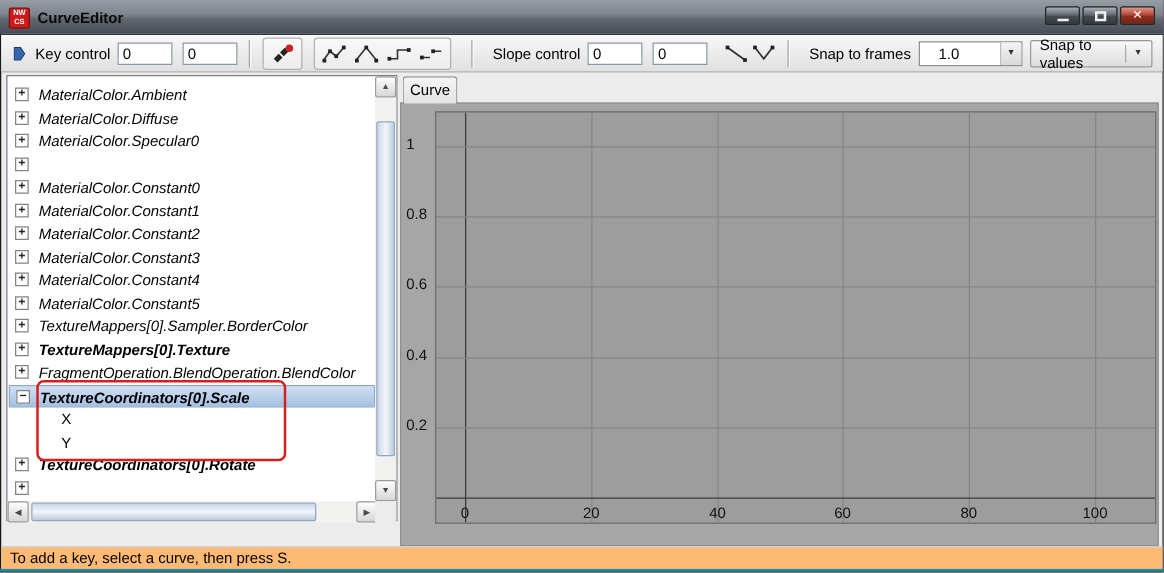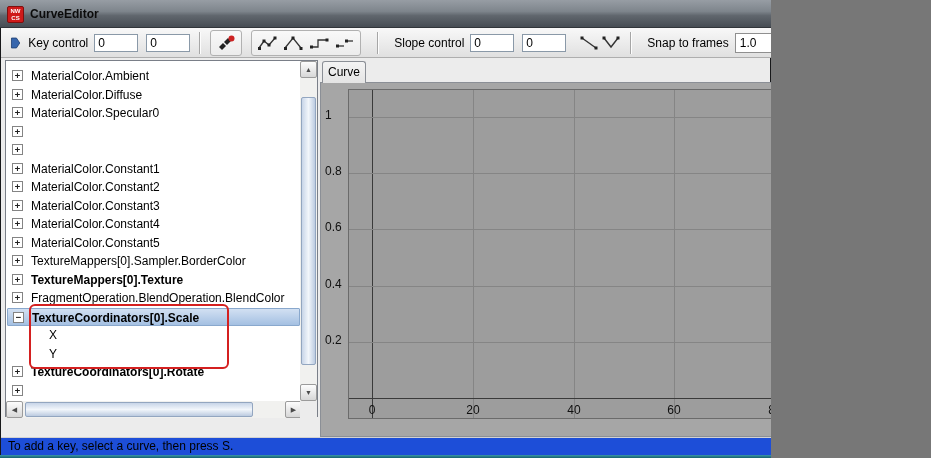--- a/index.html
+++ b/index.html
@@ -1,17 +1,17 @@
 <!DOCTYPE html>
 <html><head>
 <meta charset="utf-8">
 <style>
   *{box-sizing:border-box;margin:0;padding:0;}
   body{margin:0;background:#777;font-family:"Liberation Sans","DejaVu Sans",sans-serif;}
-  #window{position:relative;width:771px;height:458px;background:#ececec;
+  #window{position:relative;width:931px;height:458px;background:#ececec;
     box-shadow:inset 0 0 0 1px #17181a;overflow:hidden;font-size:12px;color:#000;}
 
   
   .titlebar{position:absolute;left:0;top:0;width:931px;height:28px;
     background:linear-gradient(180deg,#979da4 0%,#7e858c 42%,#60666d 58%,#474d54 100%);
     border-bottom:1px solid #31353a;}
   .app-icon{position:absolute;left:7px;top:6px;width:17px;height:17px;background:#cf1a1a;
     border-radius:2px;border:1px solid #7e0f0f;display:flex;flex-direction:column;
     align-items:center;justify-content:center;color:#fff;font-size:6px;font-weight:bold;line-height:7px;}
   .win-title{position:absolute;left:30px;top:0;line-height:28px;font-weight:bold;color:#0b0b0b;}
@@ -31,41 +31,41 @@
   .tb-label{margin:0 6px;white-space:nowrap;text-align:right;}
   .tb-input{width:44px;height:18px;border:1px solid #8a99a8;background:#fff;
     font-size:12px;padding:0 3px;font-family:inherit;}
   .tb-sep{width:2px;height:22px;margin:0 9px;
     border-left:1px solid #a6a6a6;border-right:1px solid #fdfdfd;}
   .tool-group{display:flex;align-items:center;border:1px solid #b1b1b1;border-radius:3px;
     padding:1px 2px;background:rgba(255,255,255,.35);}
   .tool-btn{width:26px;height:22px;display:flex;align-items:center;justify-content:center;border-radius:2px;}
   .tool-btn.plain{border:none;background:transparent;}
   .combo{display:flex;width:100px;height:20px;border:1px solid #8f8f8f;background:#fff;align-items:center;}
-  .combo-value{flex:1;padding-left:4px;}
+  .combo-value{flex:1;padding-left:15px;}
   .combo-arrow{width:17px;height:100%;border-left:1px solid #bdbdbd;
     background:linear-gradient(180deg,#f4f4f4,#d9d9d9);display:flex;align-items:center;justify-content:center;
     font-size:7px;color:#333;}
   .drop-btn{margin-left:6px;height:22px;display:flex;align-items:center;padding:0 7px;
     border:1px solid #9a9a9a;border-radius:2px;background:linear-gradient(180deg,#f9f9f9,#dcdcdc);}
   .drop-btn .mini-sep{width:1px;height:14px;background:#aaa;margin:0 6px;}
   .drop-btn .arrow{font-size:7px;color:#333;}
 
   
   .tree-pane{position:absolute;left:5px;top:60px;width:313px;height:357px;
     background:#fff;border:1px solid #7a7f88;}
   .tree-viewport{position:absolute;left:0;top:0;width:295px;height:339px;overflow:hidden;}
   .tree-row{position:absolute;left:1px;right:1px;height:18px;overflow:hidden;}
   .tree-row.selected{background:linear-gradient(180deg,#d2e0f2,#a4c0e2);
     border:1px solid #89a8cd;border-radius:1px;}
   .tree-row.bold .tree-label{font-weight:bold;}
   .expander{position:absolute;left:5px;top:3px;width:11px;height:11px;border:1px solid #848484;
     background:#fff;font:bold 9px/9px "DejaVu Sans Mono",monospace;text-align:center;color:#222;}
   .tree-label{position:absolute;top:0;line-height:18px;white-space:nowrap;color:#000;}
-  .tree-label.lvl0{left:24px;}
+  .tree-label.lvl0{left:24px;font-style:italic;}
   .tree-label.lvl1{left:42px;}
   .annotation{position:absolute;left:23px;top:243px;width:200px;height:65px;
     border:2px solid #d42020;border-radius:6px;z-index:6;pointer-events:none;}
 
   
   .vscroll{position:absolute;right:0;top:0;width:17px;height:340px;background:#f1f1ef;}
   .hscroll{position:absolute;left:0;top:340px;width:296px;height:17px;background:#f1f1ef;}
   .sb-btn{position:absolute;width:17px;height:17px;border:1px solid #9b9b9b;border-radius:2px;
     background:linear-gradient(180deg,#fdfdfd,#d7d7d7);display:flex;align-items:center;justify-content:center;
     font-size:7px;color:#4a4a4a;}
@@ -88,21 +88,21 @@
     border:1px solid #6b6b6b;background:#9d9d9d;overflow:hidden;}
   .vline{position:absolute;top:0;bottom:0;width:1px;background:#858585;}
   .vline.axis{background:#3a3a3a;}
   .hline{position:absolute;left:0;right:0;height:1px;background:#858585;}
   .hline.axis{background:#3a3a3a;}
   .xtick{position:absolute;top:313px;transform:translateX(-50%);color:#101010;}
   .ytick{position:absolute;left:4px;width:22px;height:16px;color:#101010;}
 
   
   .statusbar{position:absolute;left:1px;top:437px;width:929px;height:18px;
-    background:#1d4ed8;border-top:1px solid #d2d2d2;line-height:17px;padding-left:7px;}
+    background:#fdba74;border-top:1px solid #d2d2d2;line-height:17px;padding-left:7px;}
   .bottom-edge{position:absolute;left:0;bottom:0;width:931px;height:3px;
     background:linear-gradient(180deg,#3a97a8,#16616f);}
 </style>
 </head>
 <body>
 
 <div id="window">
 
   <div class="titlebar">
     <div class="app-icon">
@@ -236,20 +236,21 @@
         </div>
         <div class="tree-row" style="top: 43px;">
           <span class="expander">+</span>
           <span class="tree-label lvl0">MaterialColor.Specular0</span>
         </div>
         <div class="tree-row" style="top: 61.5px;">
           <span class="expander">+</span>
         </div>
         <div class="tree-row" style="top: 80px;">
           <span class="expander">+</span>
+          <span class="tree-label lvl0">MaterialColor.Constant0</span>
         </div>
         <div class="tree-row" style="top: 98.5px;">
           <span class="expander">+</span>
           <span class="tree-label lvl0">MaterialColor.Constant1</span>
         </div>
         <div class="tree-row" style="top: 117px;">
           <span class="expander">+</span>
           <span class="tree-label lvl0">MaterialColor.Constant2</span>
         </div>
         <div class="tree-row" style="top: 135.5px;">

